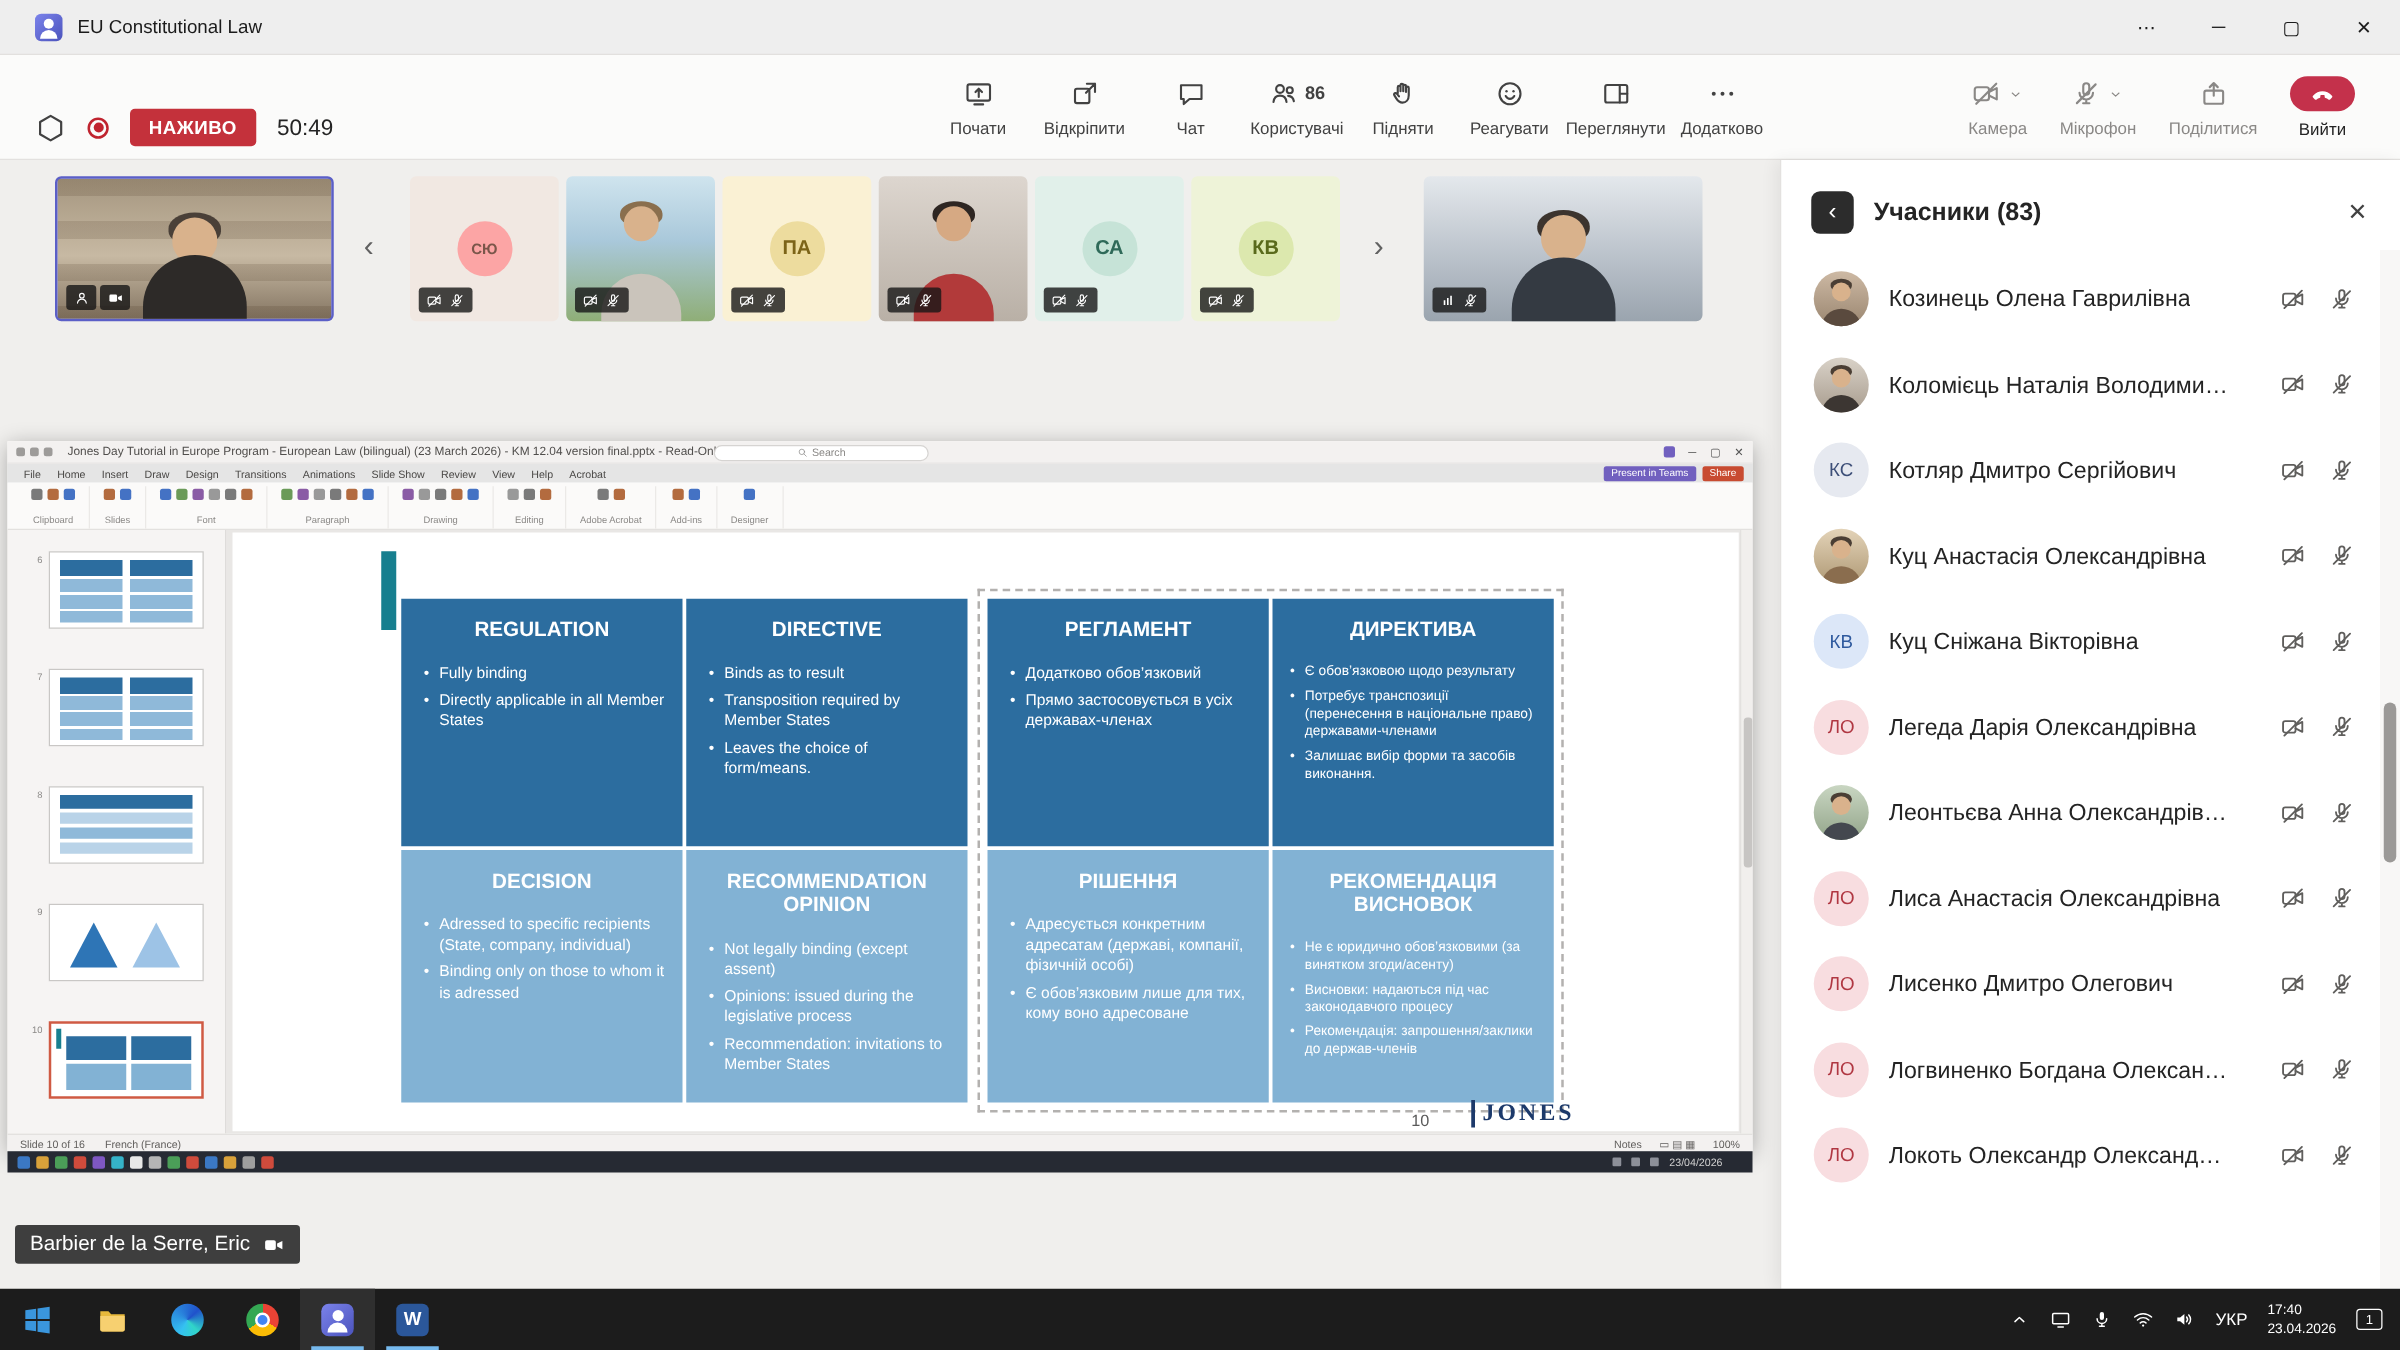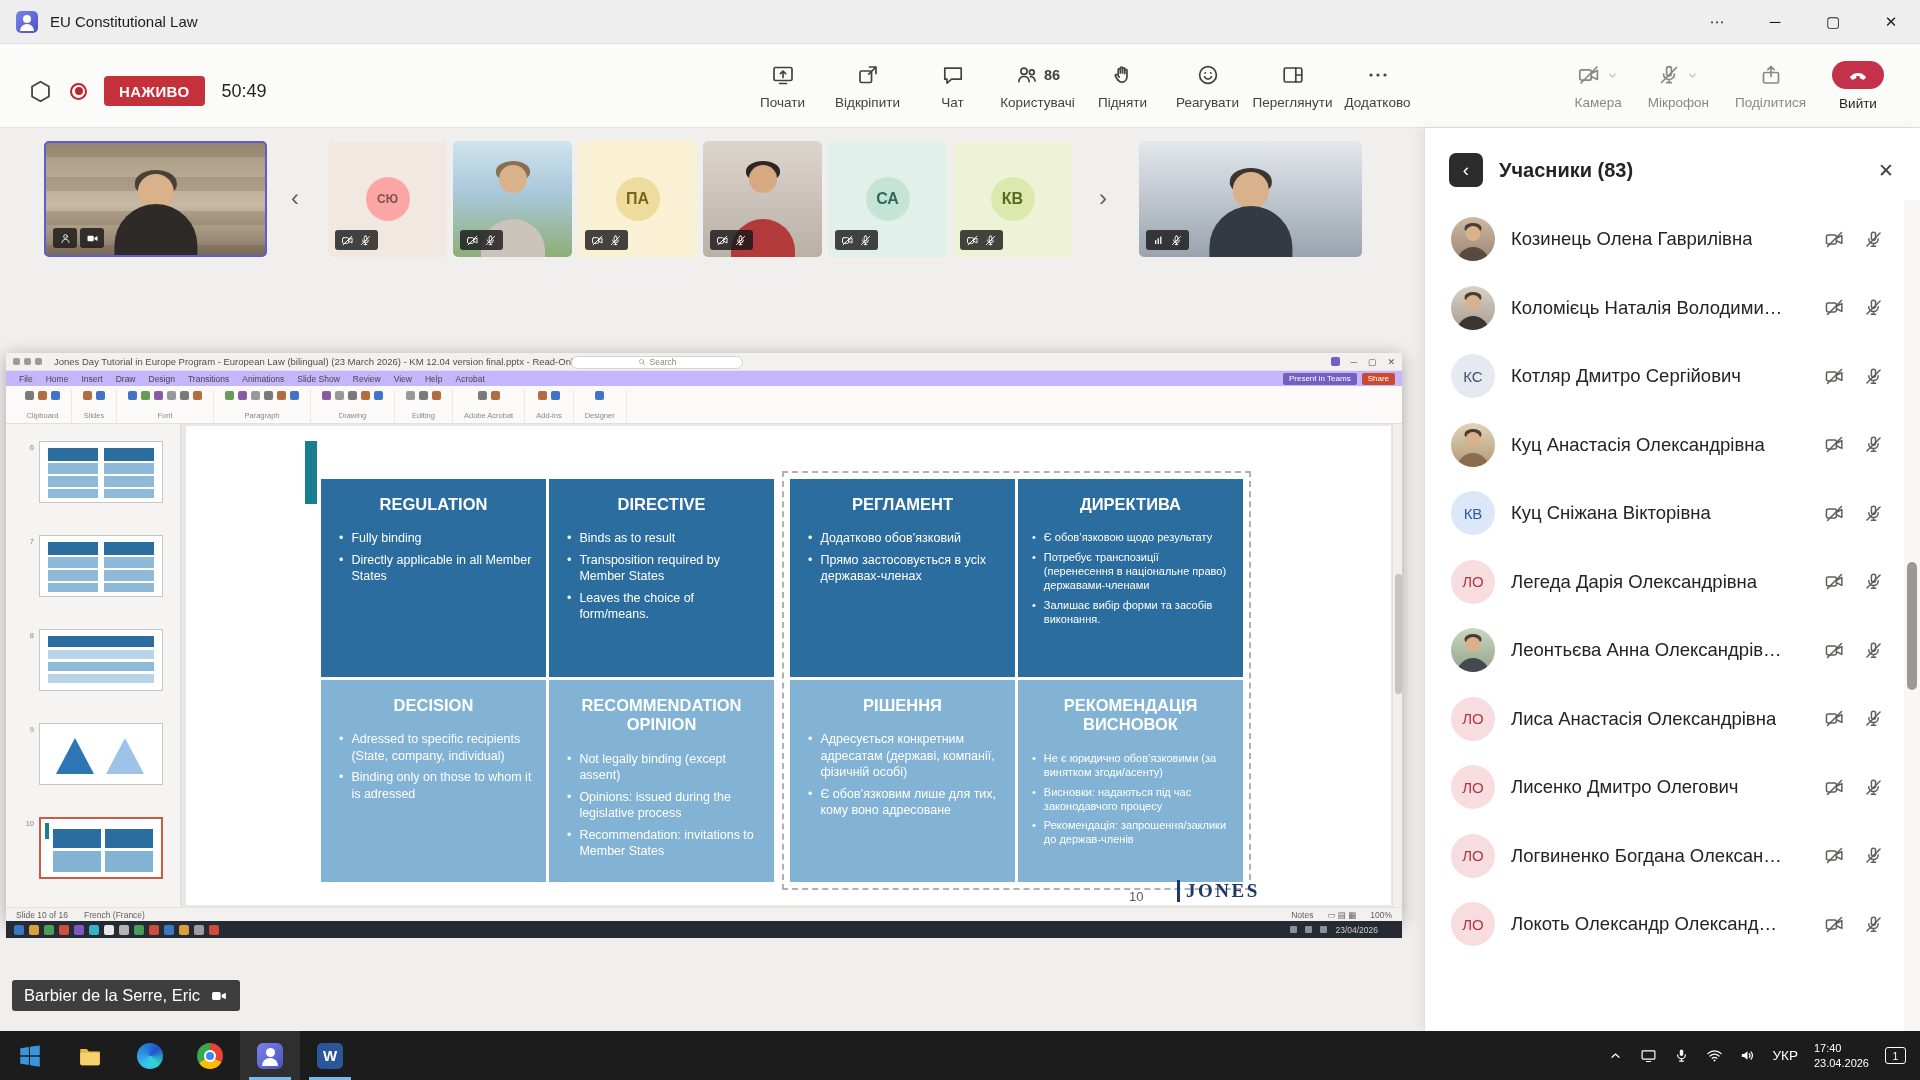--- a/index.html
+++ b/index.html
@@ -2,31 +2,31 @@
 <html><head>
 <meta charset="utf-8">
 <style>
   *{box-sizing:border-box;margin:0;padding:0}
   html,body{width:1920px;height:1080px}
   body{position:relative;overflow:hidden;background:#f0efed;font-family:"Liberation Sans",sans-serif;color:#242424}
   .ic{display:inline-flex;align-items:center;justify-content:center}
   .ic svg{display:block}
 
   
-  .titlebar{position:absolute;left:0;top:0;width:1920px;height:44px;background:#eeeeee;border-bottom:1px solid #e2e0de;display:flex;align-items:center;padding-left:16px}
+  .titlebar{position:absolute;left:0;top:0;width:1920px;height:44px;background:#eeeeee;border-bottom:1px solid #e2e0de;display:flex;align-items:center;padding-left:28px}
   .app-ico{width:22px;height:22px;border-radius:5px;background:linear-gradient(135deg,#7b83eb,#4b53bc);margin-right:12px;position:relative;flex:none}
   .app-ico::before{content:"";position:absolute;left:7px;top:4px;width:8px;height:8px;border-radius:50%;background:#fff}
   .app-ico::after{content:"";position:absolute;left:4px;top:13px;width:14px;height:7px;border-radius:7px 7px 0 0;background:#fff}
   .wtitle{font-size:15px;color:#1b1b1b}
   .wc{margin-left:auto;display:flex;height:44px}
   .wcb{width:58px;display:flex;align-items:center;justify-content:center;font-size:15px;color:#1b1b1b;cursor:default}
 
   
   .toolbar{position:absolute;left:0;top:44px;width:1920px;height:84px;background:#fbfbfa;border-bottom:1px solid #e3e1df}
-  .tb-left{position:absolute;left:28px;top:5px;height:84px;display:flex;align-items:center;gap:17px}
+  .tb-left{position:absolute;left:28px;top:16px;height:84px;display:flex;align-items:center;gap:17px}
   .hexwrap{color:#424242}.hexwrap svg{width:25px;height:25px}
   .rec-dot{width:17px;height:17px;border-radius:50%;border:2.5px solid #c0242f;position:relative;flex:none}
   .rec-dot::after{content:"";position:absolute;inset:2.5px;border-radius:50%;background:#c0242f}
   .live{height:30px;padding:0 15px;border-radius:4px;background:#c4313b;color:#fff;font-weight:bold;font-size:15px;display:flex;align-items:center;letter-spacing:.4px}
   .timer{font-size:18px;color:#242424}
   .tb-center{position:absolute;left:740px;top:0;height:84px;display:flex;align-items:center}
   .tbtn{width:85px;height:74px;display:flex;flex-direction:column;align-items:center;justify-content:center;gap:7px;color:#424242;border-radius:6px}
   .tbtn .bico svg{width:24px;height:24px}
   .bico{display:flex;align-items:center;gap:5px;color:#424242;height:26px}
   .tbtn-label{font-size:13.5px;white-space:nowrap}
@@ -57,21 +57,21 @@
 
   
   .word{position:absolute;left:6px;top:353px;width:1396px;height:568px;background:#fff;box-shadow:0 3px 16px rgba(0,0,0,.3)}
   .wt{height:18px;background:#f3f1f0;border-bottom:1px solid #e7e5e3;display:flex;align-items:center;padding:0 7px;position:relative}
   .qi{width:7px;height:7px;border-radius:2px;background:#9d9b99;display:inline-block;margin-right:4px}
   .doc-title{font-size:9.5px;color:#504e4c;margin-left:8px;white-space:nowrap;overflow:hidden;max-width:520px}
   .wsearch{position:absolute;left:565px;top:2.5px;width:172px;height:13px;background:#fff;border:1px solid #d6d4d2;border-radius:7px;font-size:8.5px;color:#8a8886;display:flex;align-items:center;justify-content:center;gap:4px}
   .wsearch svg{width:8px;height:8px}
   .wt-controls{margin-left:auto;display:flex;gap:11px;font-size:9px;color:#555;align-items:center}
   .presence-dot{width:9px;height:9px;border-radius:2px;background:#7160bf;display:inline-block}
-  .wtabs{height:15px;display:flex;align-items:center;gap:13px;padding:0 13px;font-size:8.5px;color:#4a4846;background:#c4b5fd;position:relative}
+  .wtabs{height:15px;display:flex;align-items:center;gap:13px;padding:0 13px;font-size:8.5px;color:#4a4846;background:#e5e5e5;position:relative}
   .chips{position:absolute;right:7px;top:1.5px;display:flex;gap:5px;align-items:center}
   .chip{height:12px;border-radius:2px;font-size:8px;display:flex;align-items:center;padding:0 6px;color:#fff}
   .chip.present{background:#7160bf}
   .chip.share{background:#c84b31}
   .wribbon{height:38px;background:#fbfaf9;border-bottom:1px solid #e3e1df;display:flex;padding:3px 8px 0;overflow:hidden}
   .rgroup{display:flex;flex-direction:column;justify-content:space-between;padding:2px 11px 3px;border-right:1px solid #ebe9e7;align-items:center}
   .rg-icons{display:flex;gap:4px}
   .rg-icons i{width:9px;height:9px;border-radius:2px;display:block}
   .rg-label{font-size:7.5px;color:#8a8886;margin-top:2px}
   .wdoc{position:absolute;left:0;top:71px;width:1396px;height:483px;background:#e9e7e5;overflow:hidden}

